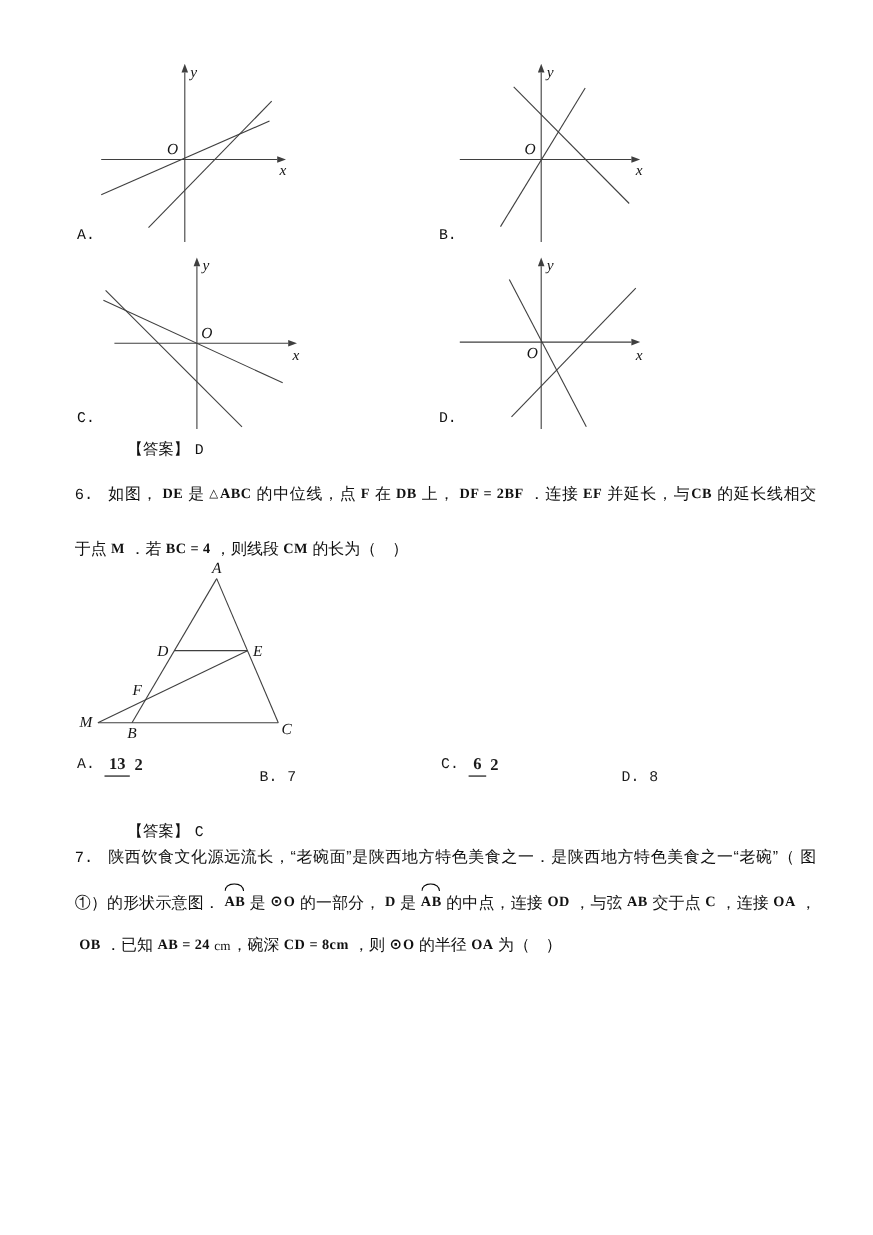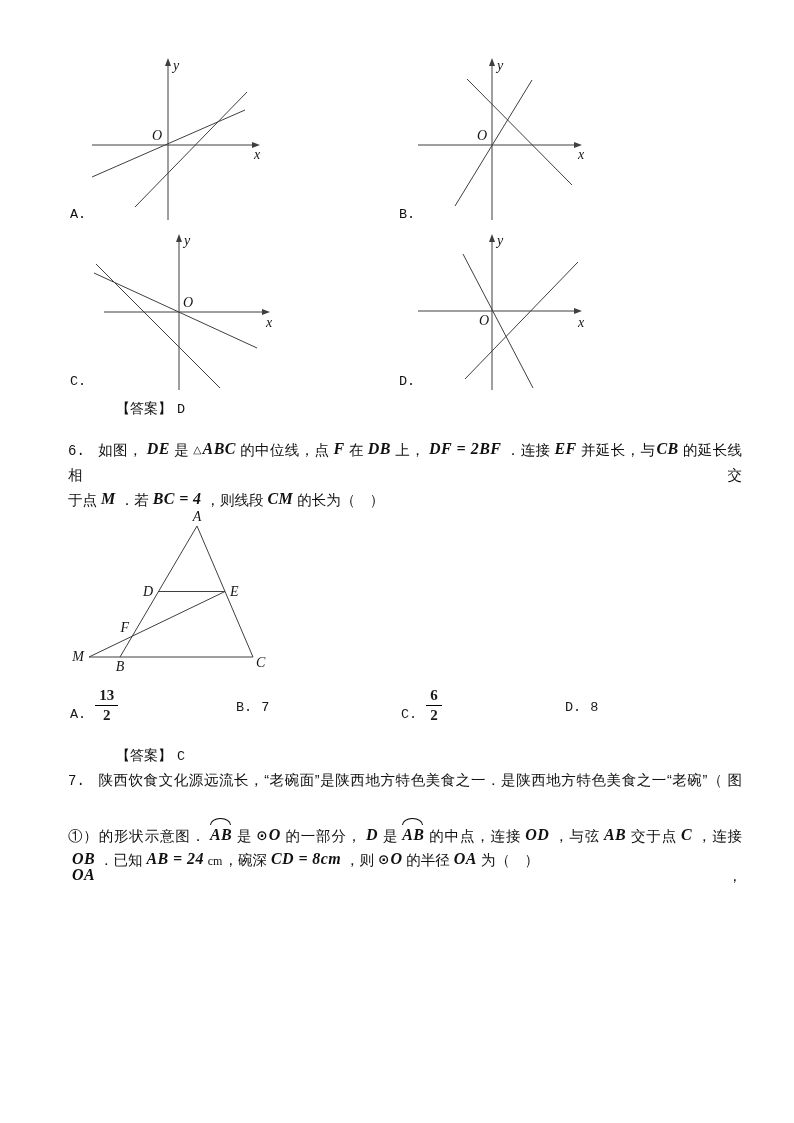--- a/index.html
+++ b/index.html
@@ -45,22 +45,22 @@
   }
   .just { text-align:justify; text-align-last:justify; }
   #q6l1 { top:438px; }
   #q6l2 { top:488px; }
   #q7l1 { top:768px; }
   #q7l2 { top:808px; }
   #q7l3 { top:848px; }
 
   .seg-num  { font-family:"Liberation Mono", monospace; font-size:14px; margin-right:13px; }
   .seg-math {
-    font-family:"Liberation Serif", serif; font-weight:bold; font-style:italic;
-    font-size:16px; margin:16px 4px; position:relative; top:-1px; letter-spacing:0.4px;
+    font-family:"Liberation Serif", serif; font-weight:bold; 
+    font-size:13px; margin:1px 4px; position:relative; top:-1px; letter-spacing:0.4px;
   }
   .seg-tight { margin-left:1px; }
   .seg-tri  { font-size:10.5px; margin-left:4px; position:relative; top:-2px; }
   .seg-sym  { font-family:"DejaVu Sans", sans-serif; font-size:13.5px; margin-left:4px; position:relative; top:-1px; font-weight:bold; }
   .seg-small{ font-family:"Liberation Serif", serif; font-size:12px; margin-right:1px; }
   .seg-arc  { display:inline-block; }
   .seg-arc::before {
     content:""; position:absolute; left:0; right:1px; top:-5px; height:6px;
     border:1.4px solid #000; border-bottom:none;
     border-radius:100% 100% 0 0 / 200% 200% 0 0;
@@ -70,21 +70,21 @@
   .q6opt { position:absolute; display:flex; align-items:flex-end; }
   #q6optA { left:70px;  top:686px; }
   #q6optB { left:236px; top:700px; }
   #q6optC { left:401px; top:686px; }
   #q6optD { left:565px; top:700px; }
   .q6opt .letter {
     font-family:"Liberation Mono", monospace; font-size:13.5px;
     padding-bottom:3px; margin-right:9px;
   }
   .frac {
-    display:inline-flex; flex-direction:column; align-items:center;
+    display:inline-flex; align-items:center;
     font-family:"Liberation Serif", serif; font-weight:bold; font-size:15px; line-height:19px;
   }
   .frac .fnum { border-bottom:1.6px solid #000; padding:0 4px; }
   .frac .fden { padding:0 4px; }
   .plain-val { font-family:"Liberation Mono", monospace; font-size:13.5px; padding-bottom:3px; }
 </style>
 </head>
 <body>
 
 <div class="page">

